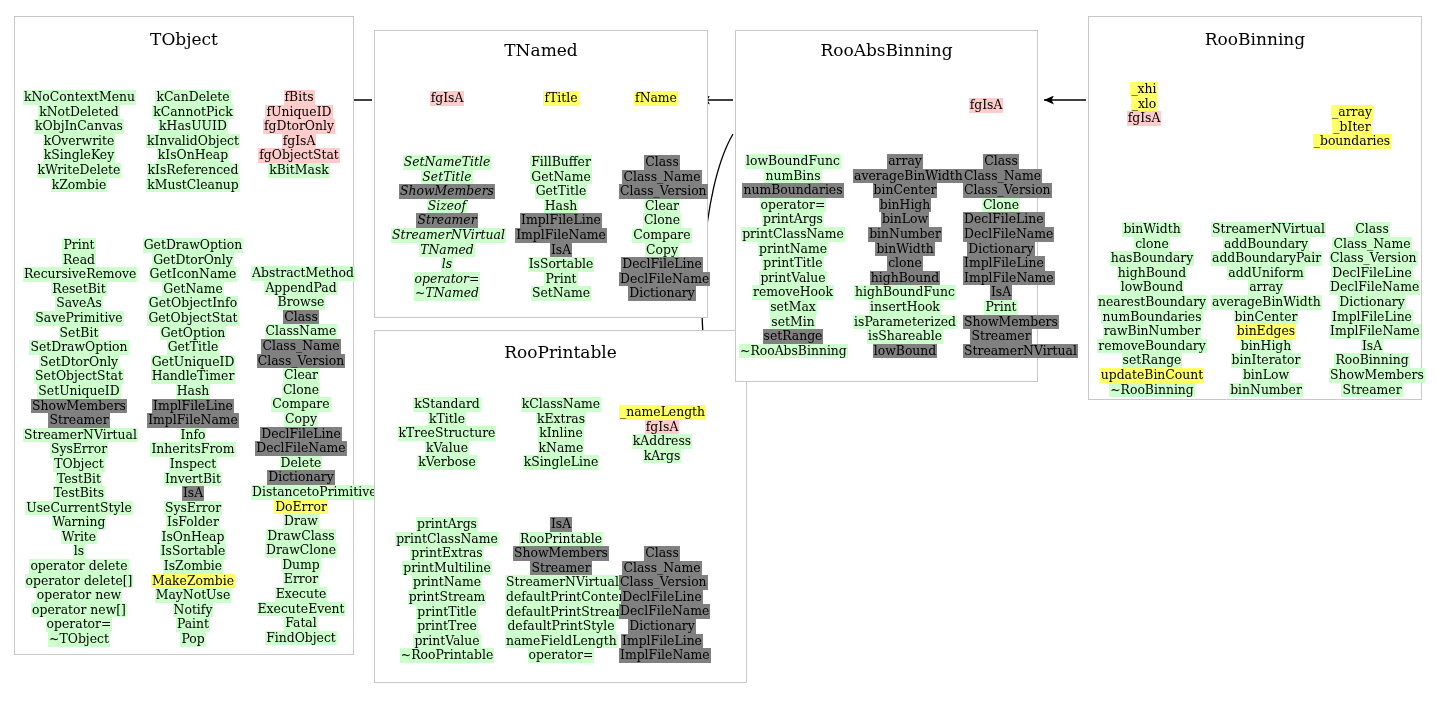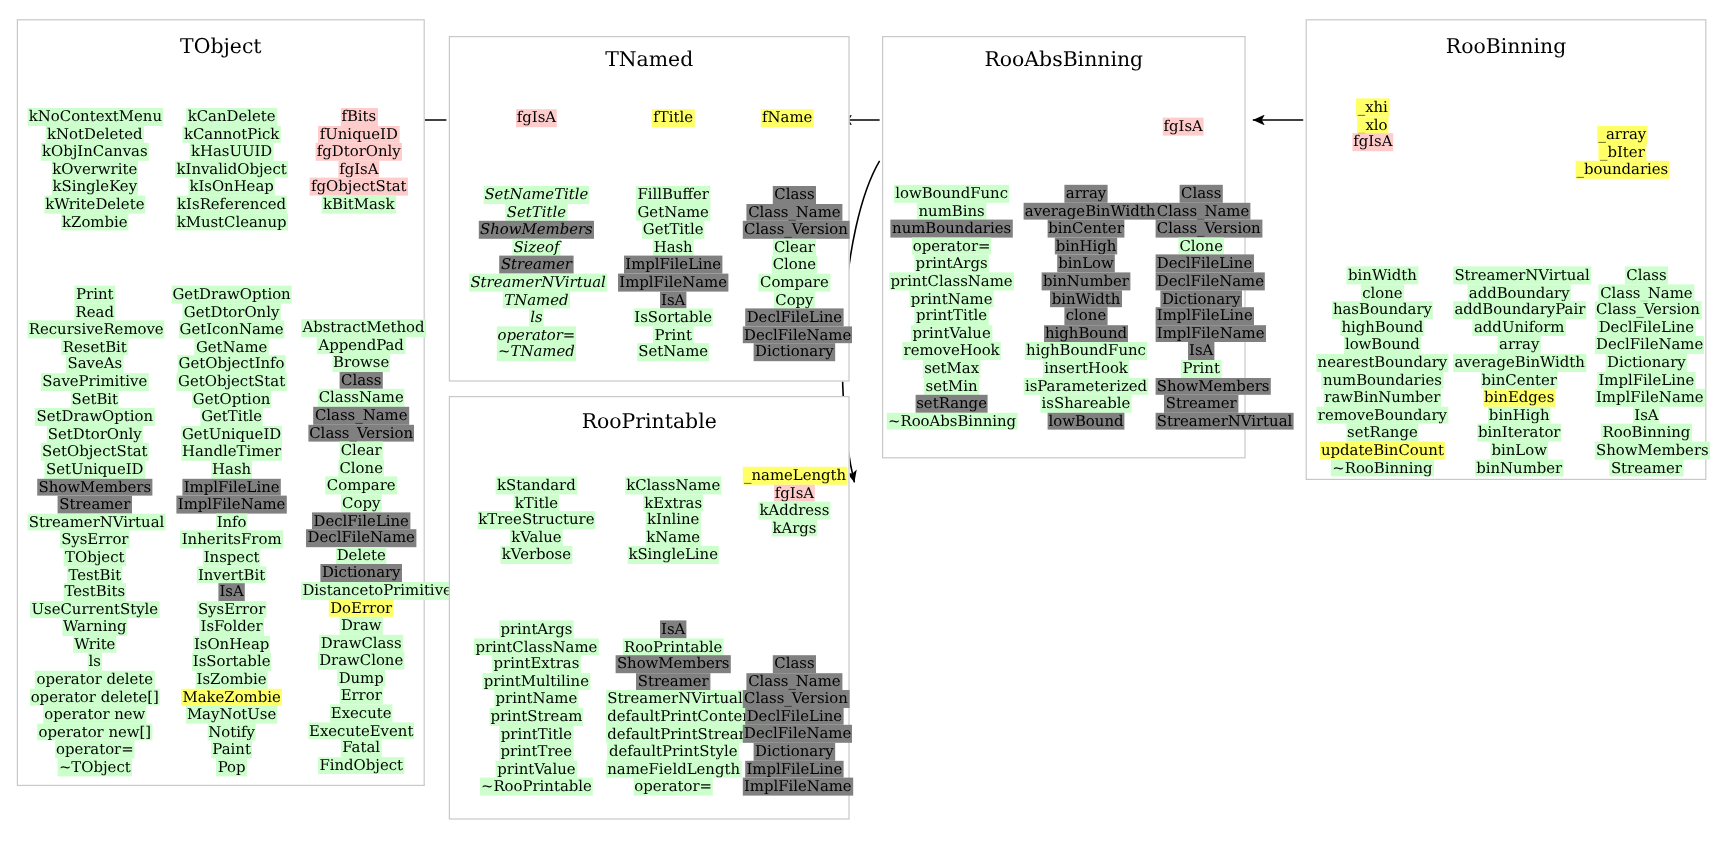--- a/index.html
+++ b/index.html
@@ -242,37 +242,37 @@
           <div class="row hl-gray"><span>Class_Version</span></div>
           <div class="row hl-green"><span>Clear</span></div>
           <div class="row hl-green"><span>Clone</span></div>
           <div class="row hl-green"><span>Compare</span></div>
           <div class="row hl-green"><span>Copy</span></div>
           <div class="row hl-gray"><span>DeclFileLine</span></div>
           <div class="row hl-gray"><span>DeclFileName</span></div>
           <div class="row hl-gray"><span>Dictionary</span></div>
         </div>
       </div>
-      <div class="class-box" style="left: 374px; top: 330px; width: 334px; height: 353px;">
+      <div class="class-box" style="left: 374px; top: 330px; width: 373px; height: 353px;">
         <div class="class-title" style="top: 11px;">RooPrintable</div>
         <div class="col" style="left: 16px; top: 66px; width: 112px;">
           <div class="row hl-green"><span>kStandard</span></div>
           <div class="row hl-green"><span>kTitle</span></div>
           <div class="row hl-green"><span>kTreeStructure</span></div>
           <div class="row hl-green"><span>kValue</span></div>
           <div class="row hl-green"><span>kVerbose</span></div>
         </div>
         <div class="col" style="left: 130px; top: 66px; width: 112px;">
           <div class="row hl-green"><span>kClassName</span></div>
           <div class="row hl-green"><span>kExtras</span></div>
           <div class="row hl-green"><span>kInline</span></div>
           <div class="row hl-green"><span>kName</span></div>
           <div class="row hl-green"><span>kSingleLine</span></div>
         </div>
-        <div class="col" style="left: 244px; top: 58px; width: 86px;">
+        <div class="col" style="left: 244px; top: 74px; width: 86px;">
           <div class="row hl-yellow"><span>_nameLength</span></div>
           <div class="row hl-pink"><span>fgIsA</span></div>
           <div class="row hl-green"><span>kAddress</span></div>
           <div class="row hl-green"><span>kArgs</span></div>
         </div>
         <div class="col" style="left: 16px; top: 186px; width: 112px;">
           <div class="row hl-green"><span>printArgs</span></div>
           <div class="row hl-green"><span>printClassName</span></div>
           <div class="row hl-green"><span>printExtras</span></div>
           <div class="row hl-green"><span>printMultiline</span></div>

